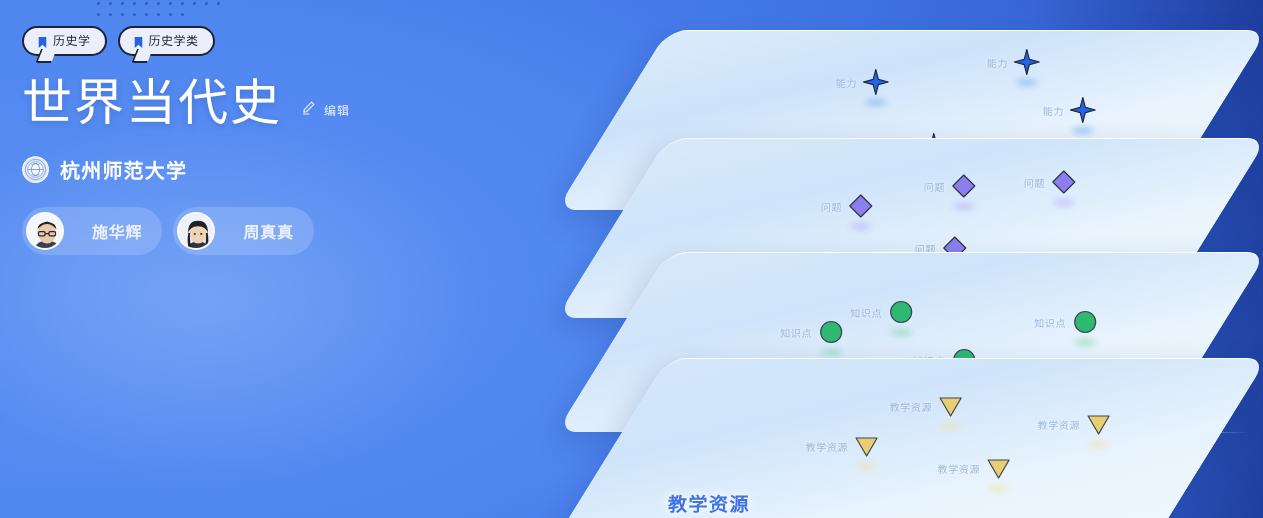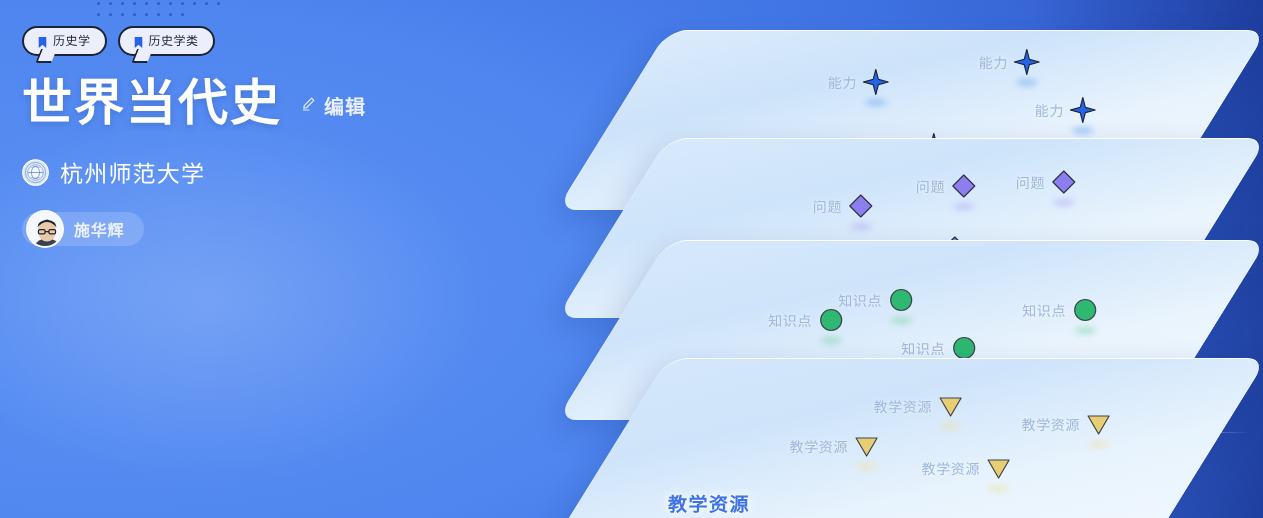--- a/index.html
+++ b/index.html
@@ -56,45 +56,45 @@
   .tag::after{
     content:"";position:absolute;left:14px;bottom:-9px;
     width:14px;height:12px;background:#eceffb;
     border-left:2.5px solid #1b2436;border-bottom:2.5px solid #1b2436;
     border-bottom-left-radius:3px;
     transform:skewX(-22deg);
   }
 
   .title-row{display:flex;align-items:flex-end;gap:18px;margin-top:22px;}
   .title{
-    font-size:50px;font-weight:700;color:#ffffff;line-height:1;
+    font-size:50px;font-weight:400;color:#ffffff;line-height:1;
     letter-spacing:2px;text-shadow:0 2px 6px rgba(20,45,120,.22);
   }
   .edit{display:inline-flex;align-items:center;gap:7px;margin-bottom:8px;cursor:pointer;}
-  .edit .etxt{font-size:20px;color:#e9eefb;letter-spacing:1px;font-weight:bold;}
+  .edit .etxt{font-size:12px;color:#e9eefb;letter-spacing:1px;}
 
   .school{display:flex;align-items:center;gap:11px;margin-top:27px;}
   .school .emblem{width:27px;height:27px;flex:none;}
-  .school .sname{font-size:23px;font-weight:400;color:#ffffff;letter-spacing:1.2px;}
+  .school .sname{font-size:20px;font-weight:700;color:#ffffff;letter-spacing:1.2px;}
 
   .desc{
     margin-top:21px;width:510px;box-sizing:border-box;
     background:rgba(255,255,255,.145);
     border-radius:13px;padding:14px 18px 15px 18px;
   }
   .desc p{
     margin:0;font-size:15.5px;line-height:31px;font-weight:700;
     color:#ffffff;letter-spacing:.4px;
   }
 
   .teachers{display:flex;gap:11px;margin-top:23px;}
   .teacher{
-    display:flex;align-items:center;gap:10px;
+    display:flex;align-items:center;gap:28px;
     background:rgba(255,255,255,.17);border-radius:26px;
-    height:34px;padding:0 20px 0 4px;box-sizing:border-box;cursor:pointer;
+    height:48px;padding:0 20px 0 4px;box-sizing:border-box;cursor:pointer;
   }
   .teacher .ava{
     width:38px;height:38px;border-radius:50%;flex:none;overflow:hidden;
     border:2px solid rgba(255,255,255,.85);box-sizing:border-box;background:#dfe7f7;
   }
   .teacher .tname{font-size:16px;font-weight:700;color:#eaf0fd;letter-spacing:.8px;}
 
   
   .layers{position:absolute;left:612px;top:0;width:651px;height:518px;}
   .layer{position:absolute;left:0;width:600px;height:180px;}
@@ -107,33 +107,33 @@
     border-top:1px solid rgba(255,255,255,.85);
   }
   .layer .lname{
     position:absolute;left:56px;bottom:22px;
     font-size:19px;font-weight:700;color:#3f73e4;letter-spacing:1.5px;
     text-shadow:0 0 6px rgba(255,255,255,.95),0 0 12px rgba(255,255,255,.9);
     white-space:nowrap;
   }
   .node{position:absolute;display:flex;align-items:center;gap:6px;transform:translate(-100%,-50%);white-space:nowrap;}
   .node .ntxt{
-    font-size:14px;color:#9fb8dc;letter-spacing:.6px;
+    font-size:10px;color:#9fb8dc;letter-spacing:.6px;
     text-shadow:0 0 4px rgba(255,255,255,.7);
   }
   .node .glyph{position:relative;width:26px;height:26px;flex:none;}
   .node .glyph svg{display:block;}
   .node .shadow{
     position:absolute;left:50%;top:30px;transform:translateX(-50%);
     width:22px;height:7px;border-radius:50%;filter:blur(3px);opacity:.55;
   }
 
   .L1{top:30px;}
   .L2{top:138px;}
-  .L3{top:240px;}
+  .L3{top:252px;}
   .L4{top:358px;}
   .L1 .plane{background:linear-gradient(165deg,#dbebfb 0%,#cde3fa 30%,#e8f3fd 64%,#f3f9fe 100%);}
   .L2 .plane{background:linear-gradient(165deg,#d8e9fb 0%,#cee4fa 30%,#e9f4fd 66%,#f1f8fe 100%);}
   .L3 .plane{background:linear-gradient(165deg,#d6e8fb 0%,#cfe4fa 30%,#e9f4fd 66%,#f1f8fe 100%);}
   .L4 .plane{background:linear-gradient(165deg,#d4e7fb 0%,#cfe4fa 30%,#e7f3fd 66%,#f0f8fe 100%);}
 </style>
 </head>
 <body>
 
 <div class="stage">
@@ -251,20 +251,33 @@
      <rect width="40" height="40" fill="#f4f7fc"></rect>
      <ellipse cx="20" cy="41" rx="15" ry="13" fill="#3a3f52"></ellipse>
      <ellipse cx="20" cy="20" rx="9.5" ry="11" fill="#e8c9a8"></ellipse>
      <path d="M10 16 Q20 5 30 16 Q30 10 20 8 Q10 10 10 16Z" fill="#23242c"></path>
      <rect x="11" y="18.5" width="7" height="4.6" rx="1.4" fill="none" stroke="#23242c" stroke-width="1.3"></rect>
      <rect x="22" y="18.5" width="7" height="4.6" rx="1.4" fill="none" stroke="#23242c" stroke-width="1.3"></rect>
      <path d="M18 20.6 H22" stroke="#23242c" stroke-width="1.3"></path>
    </svg></span>
     <span class="tname">施华辉</span>
   </div>
+  <div class="teacher">
+    <span class="ava"><svg viewBox="0 0 40 40" width="38" height="38">
+     <rect width="40" height="40" fill="#eef2f8"></rect>
+     <ellipse cx="20" cy="41" rx="14" ry="12" fill="#2f3440"></ellipse>
+     <ellipse cx="20" cy="20" rx="9.2" ry="11" fill="#f0d2b4"></ellipse>
+     <path d="M9.5 21 Q9 7 20 7 Q31 7 30.5 21 Q29 13 20 13 Q11 13 9.5 21Z" fill="#1f2029"></path>
+     <path d="M9.8 20 Q8 30 10.5 36 L13 36 Q11 28 11.6 20Z" fill="#1f2029"></path>
+     <path d="M30.2 20 Q32 30 29.5 36 L27 36 Q29 28 28.4 20Z" fill="#1f2029"></path>
+     <ellipse cx="16.6" cy="21" rx="1.2" ry="0.9" fill="#3b2d23"></ellipse>
+     <ellipse cx="23.4" cy="21" rx="1.2" ry="0.9" fill="#3b2d23"></ellipse>
+   </svg></span>
+    <span class="tname">周真真</span>
+  </div>
       </div>
   </div>
 
   <div class="layers" id="layers">
   <div class="layer L1">
     <div class="plane"></div>
     <div class="lname">能力体系</div>
 
       <div class="node" style="left:277px;top:52px">
         <span class="ntxt">能力</span>

